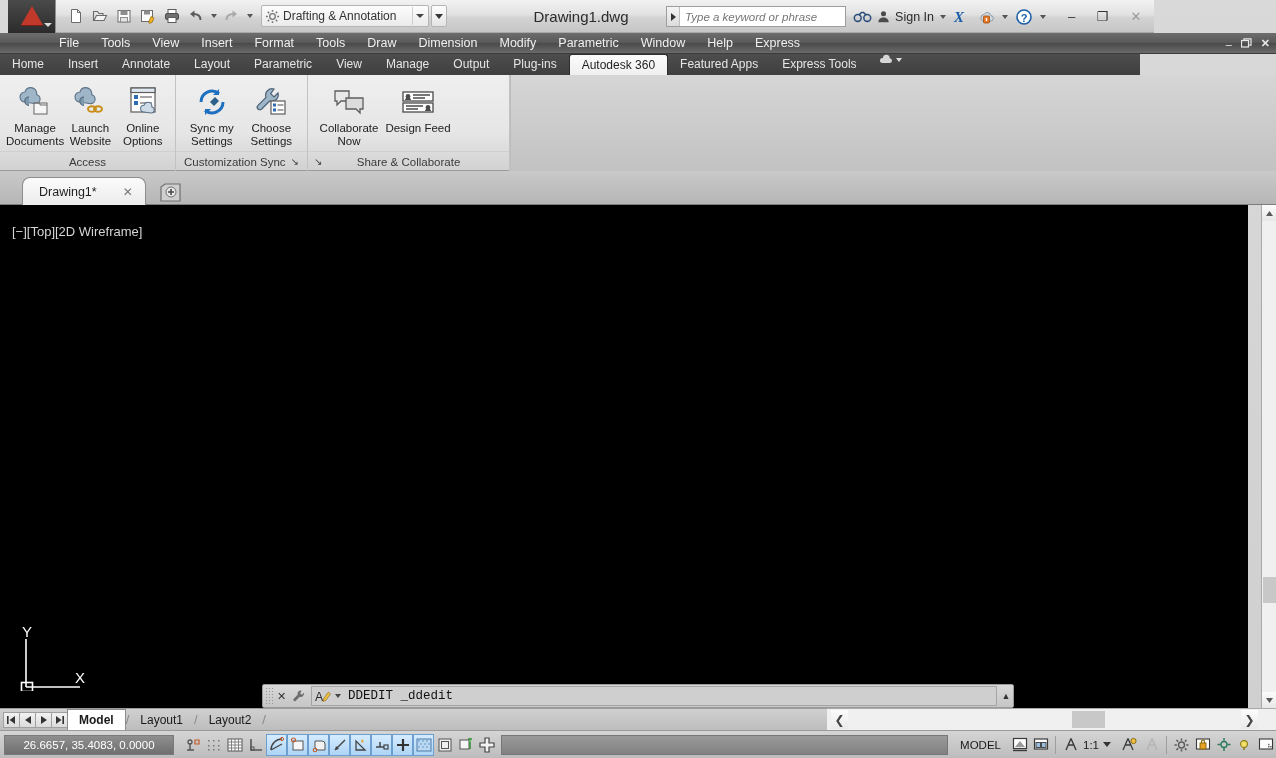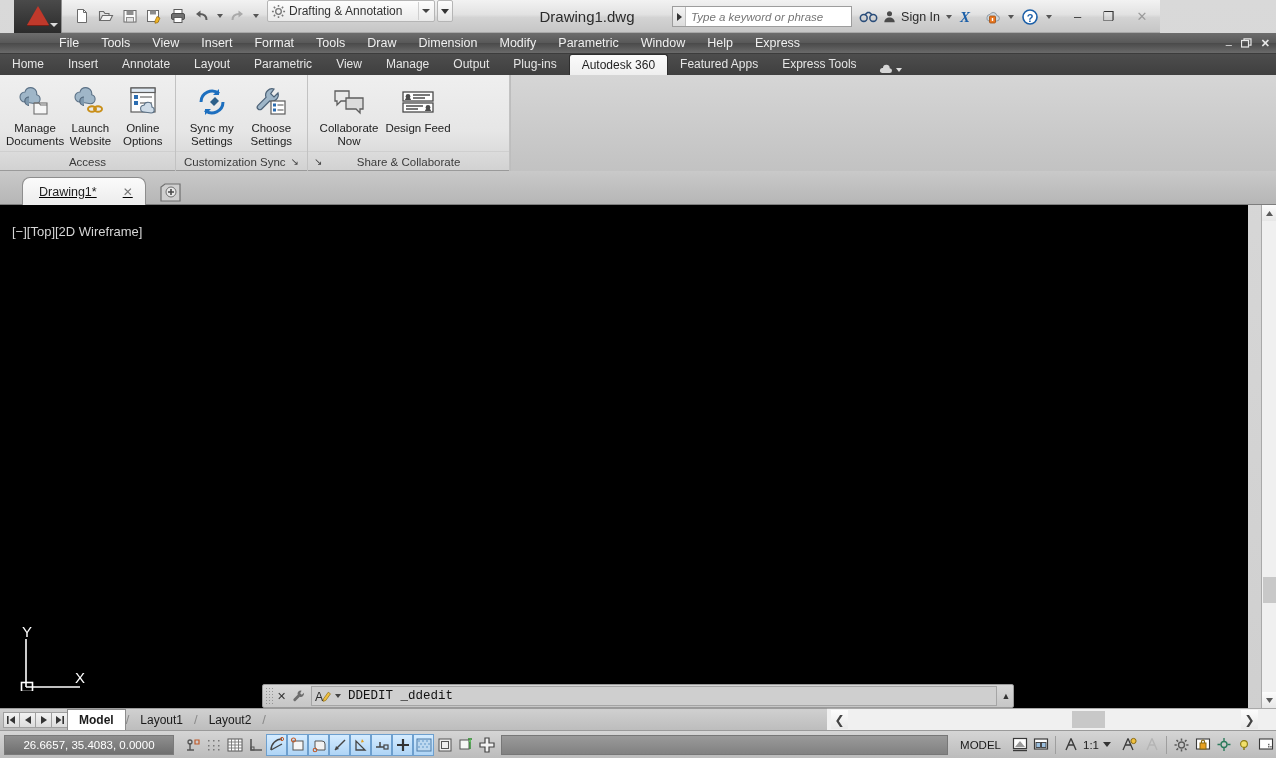--- a/index.html
+++ b/index.html
@@ -10,24 +10,24 @@
     background: #e8e8e8;
   }
   #app {
     position: relative;
     width: 1276px; height: 758px;
     background: linear-gradient(#d9d9d9, #cfcfcf);
   }
 
   
   .titlebar {
-    position: absolute; left:14px; top:0; width:1146px; height:33px;
+    position: absolute; left:8px; top:0; width:1146px; height:33px;
     background: linear-gradient(#f2f2f2 0%, #e2e2e2 45%, #d3d3d3 55%, #c6c6c6 100%);
     border-bottom: 1px solid #a8a8a8;
-    display:flex; 
+    display:flex; align-items:center;
   }
   .app-btn {
     width:48px; height:33px; position:relative;
     background: linear-gradient(#4a4a4a,#2b2b2b);
     border-right:1px solid #8f8f8f;
     display:flex; align-items:center; justify-content:center;
   }
   .app-btn .tri {
     width:0;height:0;border-left:11px solid transparent;border-right:11px solid transparent;
     border-bottom:19px solid #c0392b; position:relative; top:-1px;
@@ -87,23 +87,23 @@
   .menubar {
     position:absolute; left:0; top:33px; width:1276px; height:21px;
     background: linear-gradient(#6d6d6d 0%, #585858 50%, #4a4a4a 51%, #6a6a6a 100%);
     display:flex; align-items:center; border-bottom:1px solid #3c3c3c;
   }
   .menubar .mi { font-size:12.5px; color:#f0f0f0; padding:0 11px; line-height:21px; cursor:default; }
   .mb-right { position:absolute; right:6px; top:0; height:21px; display:flex; align-items:center; gap:9px; color:#e8e8e8; font-size:11px;}
 
   
   .ribtabs {
-    position:absolute; left:0; top:54px; width:1276px; height:21px;
+    position:absolute; left:0; top:54px; width:1140px; height:21px;
     background: linear-gradient(#4d4d4d,#3f3f3f);
-    display:flex; align-items:flex-end;
+    display:flex; align-items:flex-start;
   }
   .ribtabs .rt { font-size:12px; color:#e6e6e6; padding:0 12px; line-height:21px; cursor:default; }
   .ribtabs .rt.active {
     background: linear-gradient(#fbfbfb,#efefef);
     color:#1f1f1f; border:1px solid #2e2e2e; border-bottom:0;
     border-radius:3px 3px 0 0; line-height:20px;
   }
   .ribtabs .rt-icon { display:flex; align-items:center; gap:3px; padding:0 10px; line-height:21px; }
 
   
@@ -128,21 +128,21 @@
   .filetabs {
     position:absolute; left:0; top:171px; width:1276px; height:34px;
     background: linear-gradient(#c9c9c9,#b6b6b6);
     border-bottom:1px solid #7d7d7d;
   }
   .ftab {
     position:absolute; left:22px; top:6px; height:28px; padding:0 12px 0 16px;
     background: linear-gradient(#fbfbfb,#ececec);
     border:1px solid #8d8d8d; border-bottom:none;
     border-radius:8px 8px 0 0;
-    display:flex; align-items:center; gap:26px;text-decoration:underline;
+    display:flex; align-items:center; gap:26px;
   }
   .ftab .name { font-size:12.5px; color:#1e1e1e; }
   .ftab .x { font-size:12px; color:#777; }
   .ftab-new {
     position:absolute; left:158px; top:10px; width:26px; height:22px;
     display:flex; align-items:center; justify-content:center;
   }
 
   
   .canvas {

